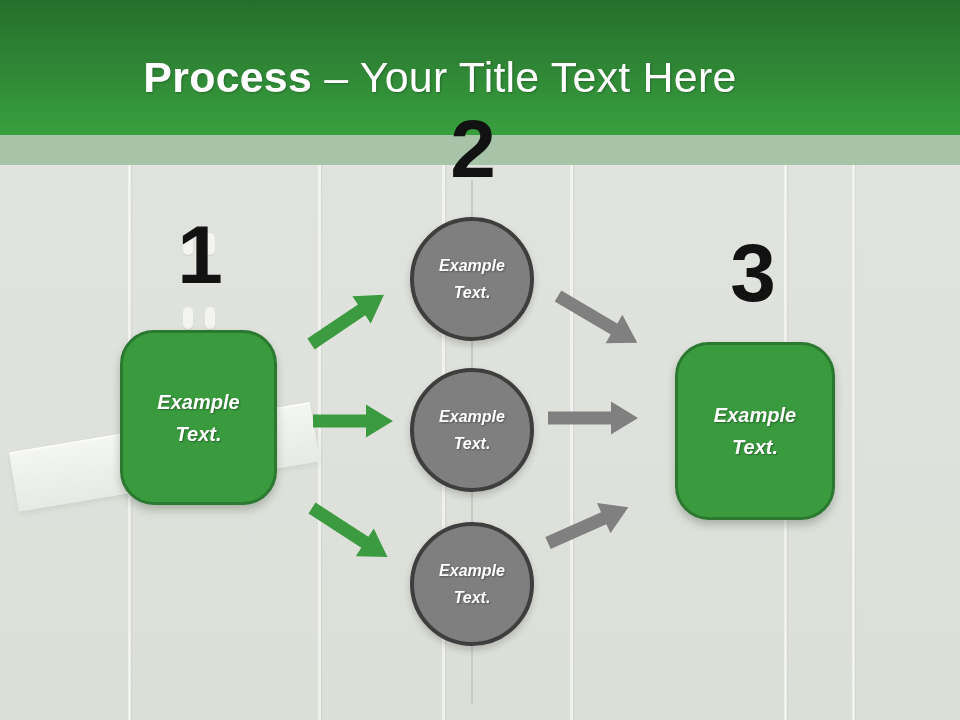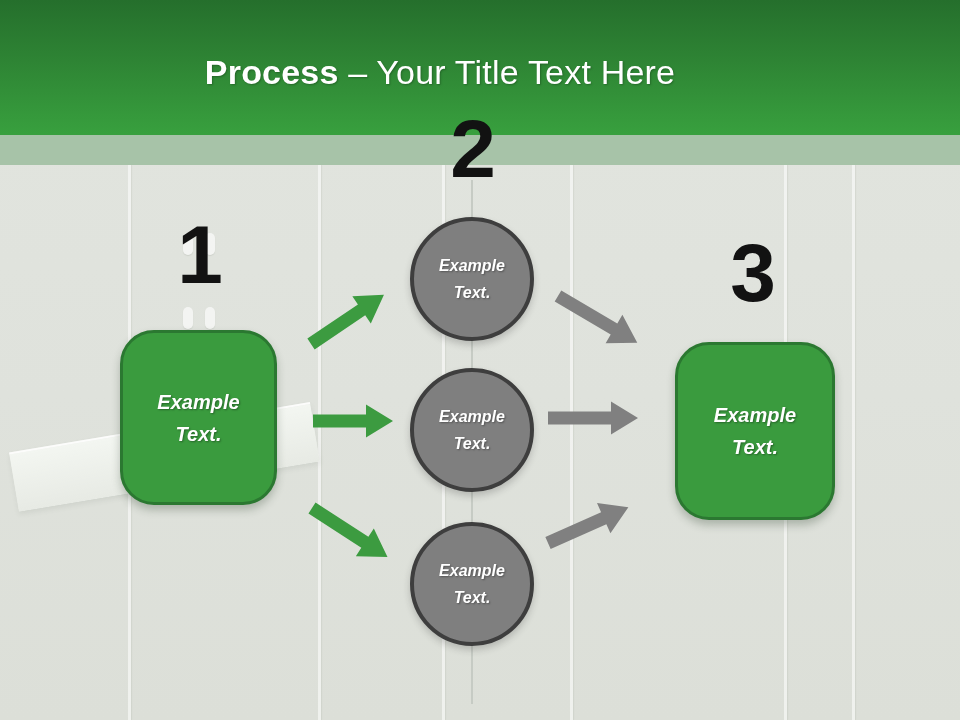--- a/index.html
+++ b/index.html
@@ -38,21 +38,21 @@
   .header-band {
     position: absolute; left: 0; top: 0; width: 960px; height: 135px;
     background: linear-gradient(to bottom, #256f2c 0%, #2e8434 45%, #38a03e 100%);
   }
   .sub-band {
     position: absolute; left: 0; top: 135px; width: 960px; height: 30px;
     background: #a7c3a8;
   }
   .slide-title {
     position: absolute; left: 0; top: 54px; width: 880px;
-    text-align: center; color: #ffffff; font-size: 34px; line-height: 1.1;
+    text-align: center; color: #ffffff; font-size: 43px; line-height: 1.1;
     text-shadow: 1px 1px 2px rgba(0,0,0,0.25);
     letter-spacing: 0.2px;
   }
   .slide-title .t-bold { font-weight: bold; }
   .slide-title .t-rest { font-weight: normal; }
 
   
   .step-number {
     position: absolute; transform: translateX(-50%);
     font-size: 82px; font-weight: bold; color: #121212; line-height: 1;

